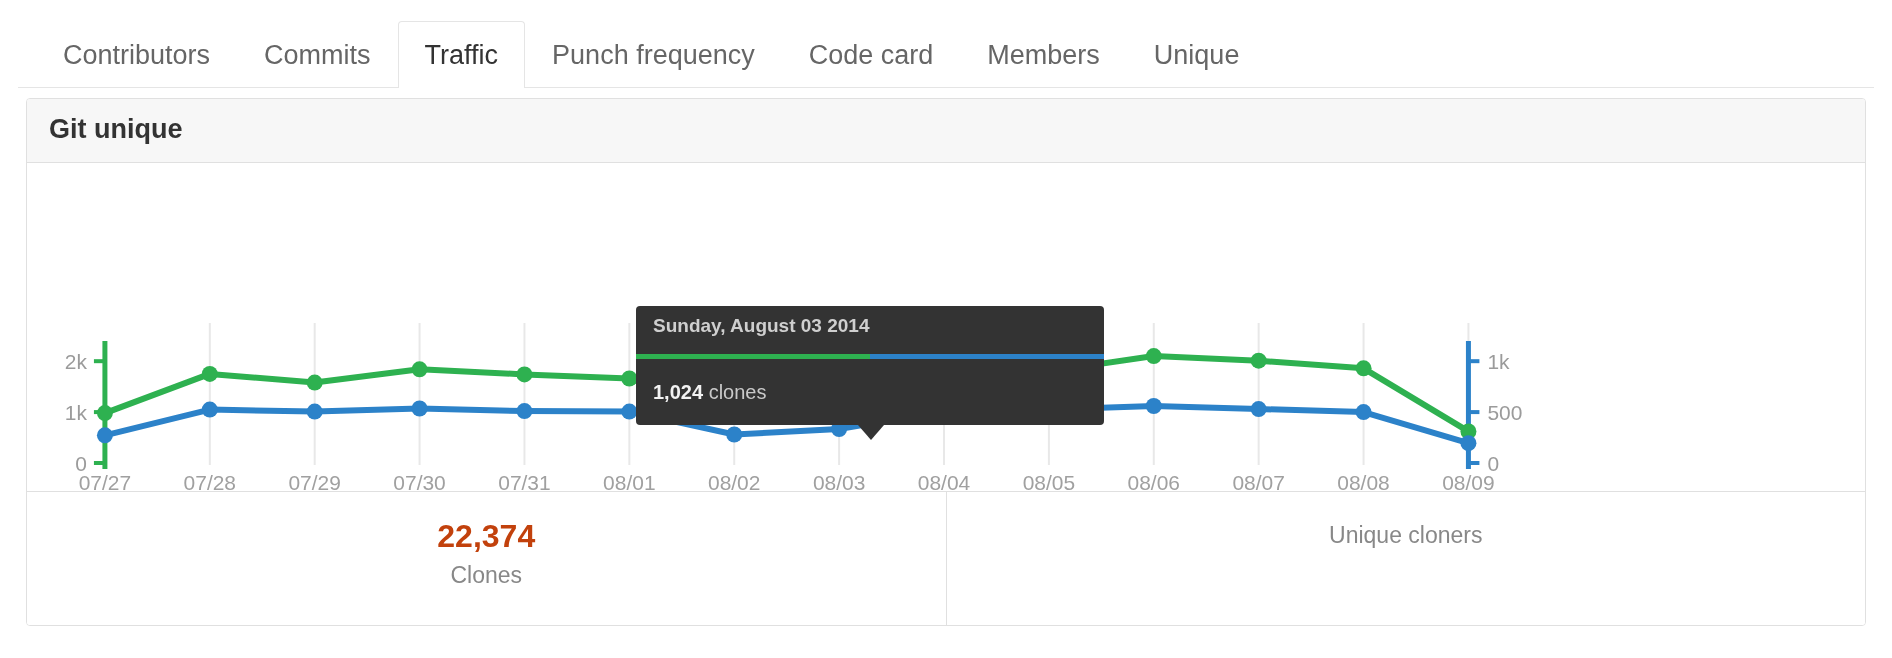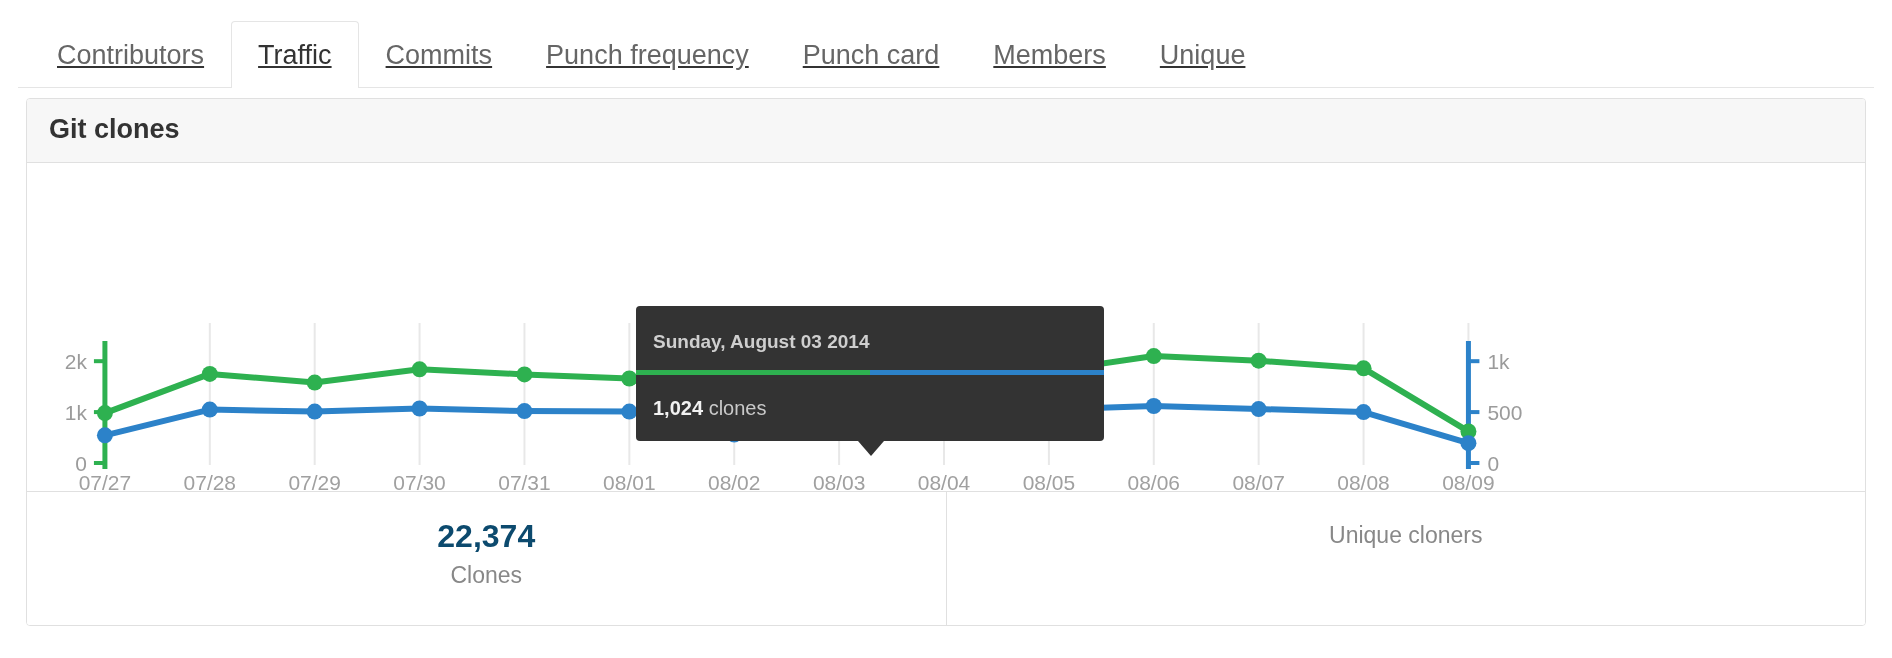--- a/index.html
+++ b/index.html
@@ -14,22 +14,22 @@
     -webkit-font-smoothing:antialiased;
   }
 
   
   .tabnav { position:relative; height:88px; margin:0 18px; }
   .tabnav-underline {
     position:absolute; left:0; right:0; bottom:0;
     height:1px; background:#e5e5e5;
   }
   .tabnav-tabs {
-    position:absolute; left:12px; bottom:0;
-    display:flex; align-items:flex-start;text-decoration:underline;
+    position:absolute; left:18px; bottom:0;
+    display:flex; align-items:flex-start;
   }
   .tabnav-tab {
     font-size:27px; line-height:1;
     color:#666;
     padding:20px 26px 19px 26px;
     text-decoration:none;
     white-space:nowrap;
     border:1px solid transparent;
     border-bottom:none;
     position:relative;
@@ -77,21 +77,21 @@
     width:468px;
     background:#333333;
     border-radius:4px;
     z-index:20;
     padding:0;
   }
   .tooltip-date {
     color:#cfcfcf;
     font-size:19px;
     font-weight:bold;
-    padding:26px 0 17px 17px;
+    padding:10px 0 17px 17px;
     line-height:1.1;
   }
   .tooltip-bars { display:flex; height:5px; }
   .tooltip-bar { flex:1 1 0; }
   .tooltip-bar.green { background:#2eb150; }
   .tooltip-bar.blue  { background:#2c82c9; }
   .tooltip-rows { display:flex;align-items:center; }
   .tooltip-cell {
     flex:1 1 0;
     padding:22px 0 22px 17px;
@@ -116,47 +116,47 @@
     border-top:1px solid #e0e0e0;
     background:#fff;
   }
   .summary-col {
     flex:1 1 0;
     text-align:center;
     padding:24px 10px 34px 10px;
   }
   .summary-col + .summary-col { border-left:1px solid #e0e0e0; }
   .summary-value {
-    font-size:32px; font-weight:bold; color:#0c4a6e;
+    font-size:32px; font-weight:bold; color:#c2410c;
     line-height:1.25;
   }
   .summary-label {
     font-size:23px; color:#888; line-height:1.4; margin-top:3px;
   }
 </style>
 </head>
 <body>
 
 <nav class="tabnav">
   <div class="tabnav-tabs" id="tab-list">
       <a class="tabnav-tab">Contributors</a>
+      <a class="tabnav-tab">Commits</a>
       <a class="tabnav-tab selected">Traffic</a>
-      <a class="tabnav-tab">Commits</a>
       <a class="tabnav-tab">Punch frequency</a>
-      <a class="tabnav-tab">Punch card</a>
+      <a class="tabnav-tab">Code card</a>
       <a class="tabnav-tab">Members</a>
       <a class="tabnav-tab">Unique</a>
     </div>
   <div class="tabnav-underline"></div>
 </nav>
 
 <section class="panel">
 
   <div class="panel-head">
-    <h2 class="panel-title">Git clones</h2>
+    <h2 class="panel-title">Git unique</h2>
   </div>
 
   <div class="panel-body">
 
     <svg class="graph-svg" viewBox="0 0 1840 328" preserveAspectRatio="none" id="chart-svg">
       <g id="chart-gridlines">
           <line x1="183" x2="183" y1="160" y2="302" stroke="#e8e8e8" stroke-width="2"></line>
           <line x1="288" x2="288" y1="160" y2="302" stroke="#e8e8e8" stroke-width="2"></line>
           <line x1="393" x2="393" y1="160" y2="302" stroke="#e8e8e8" stroke-width="2"></line>
           <line x1="498" x2="498" y1="160" y2="302" stroke="#e8e8e8" stroke-width="2"></line>

